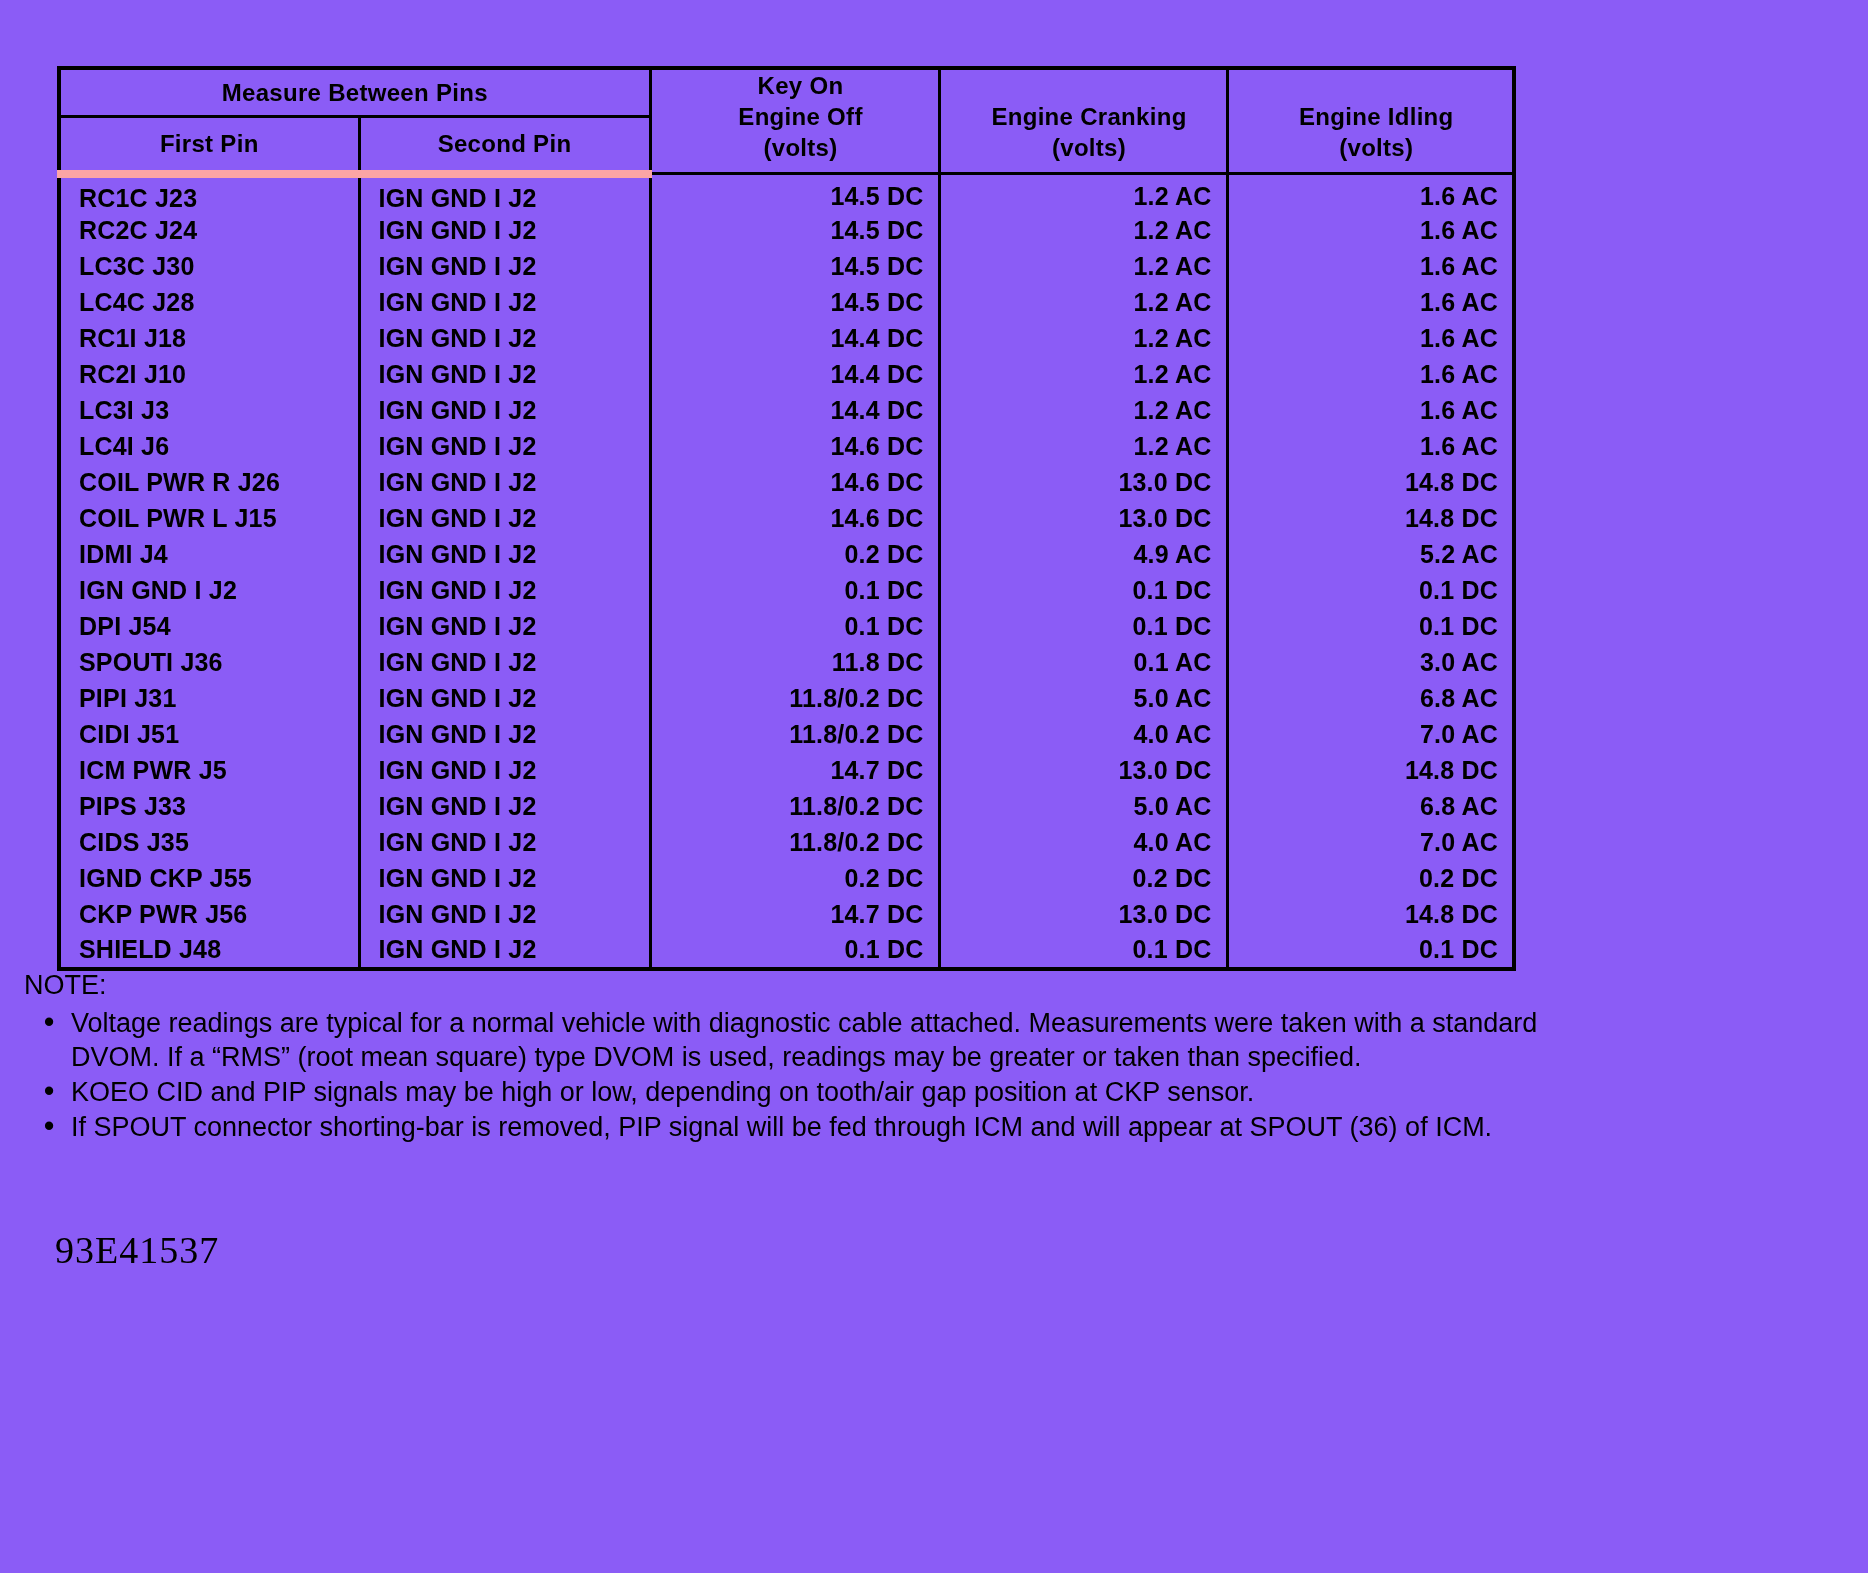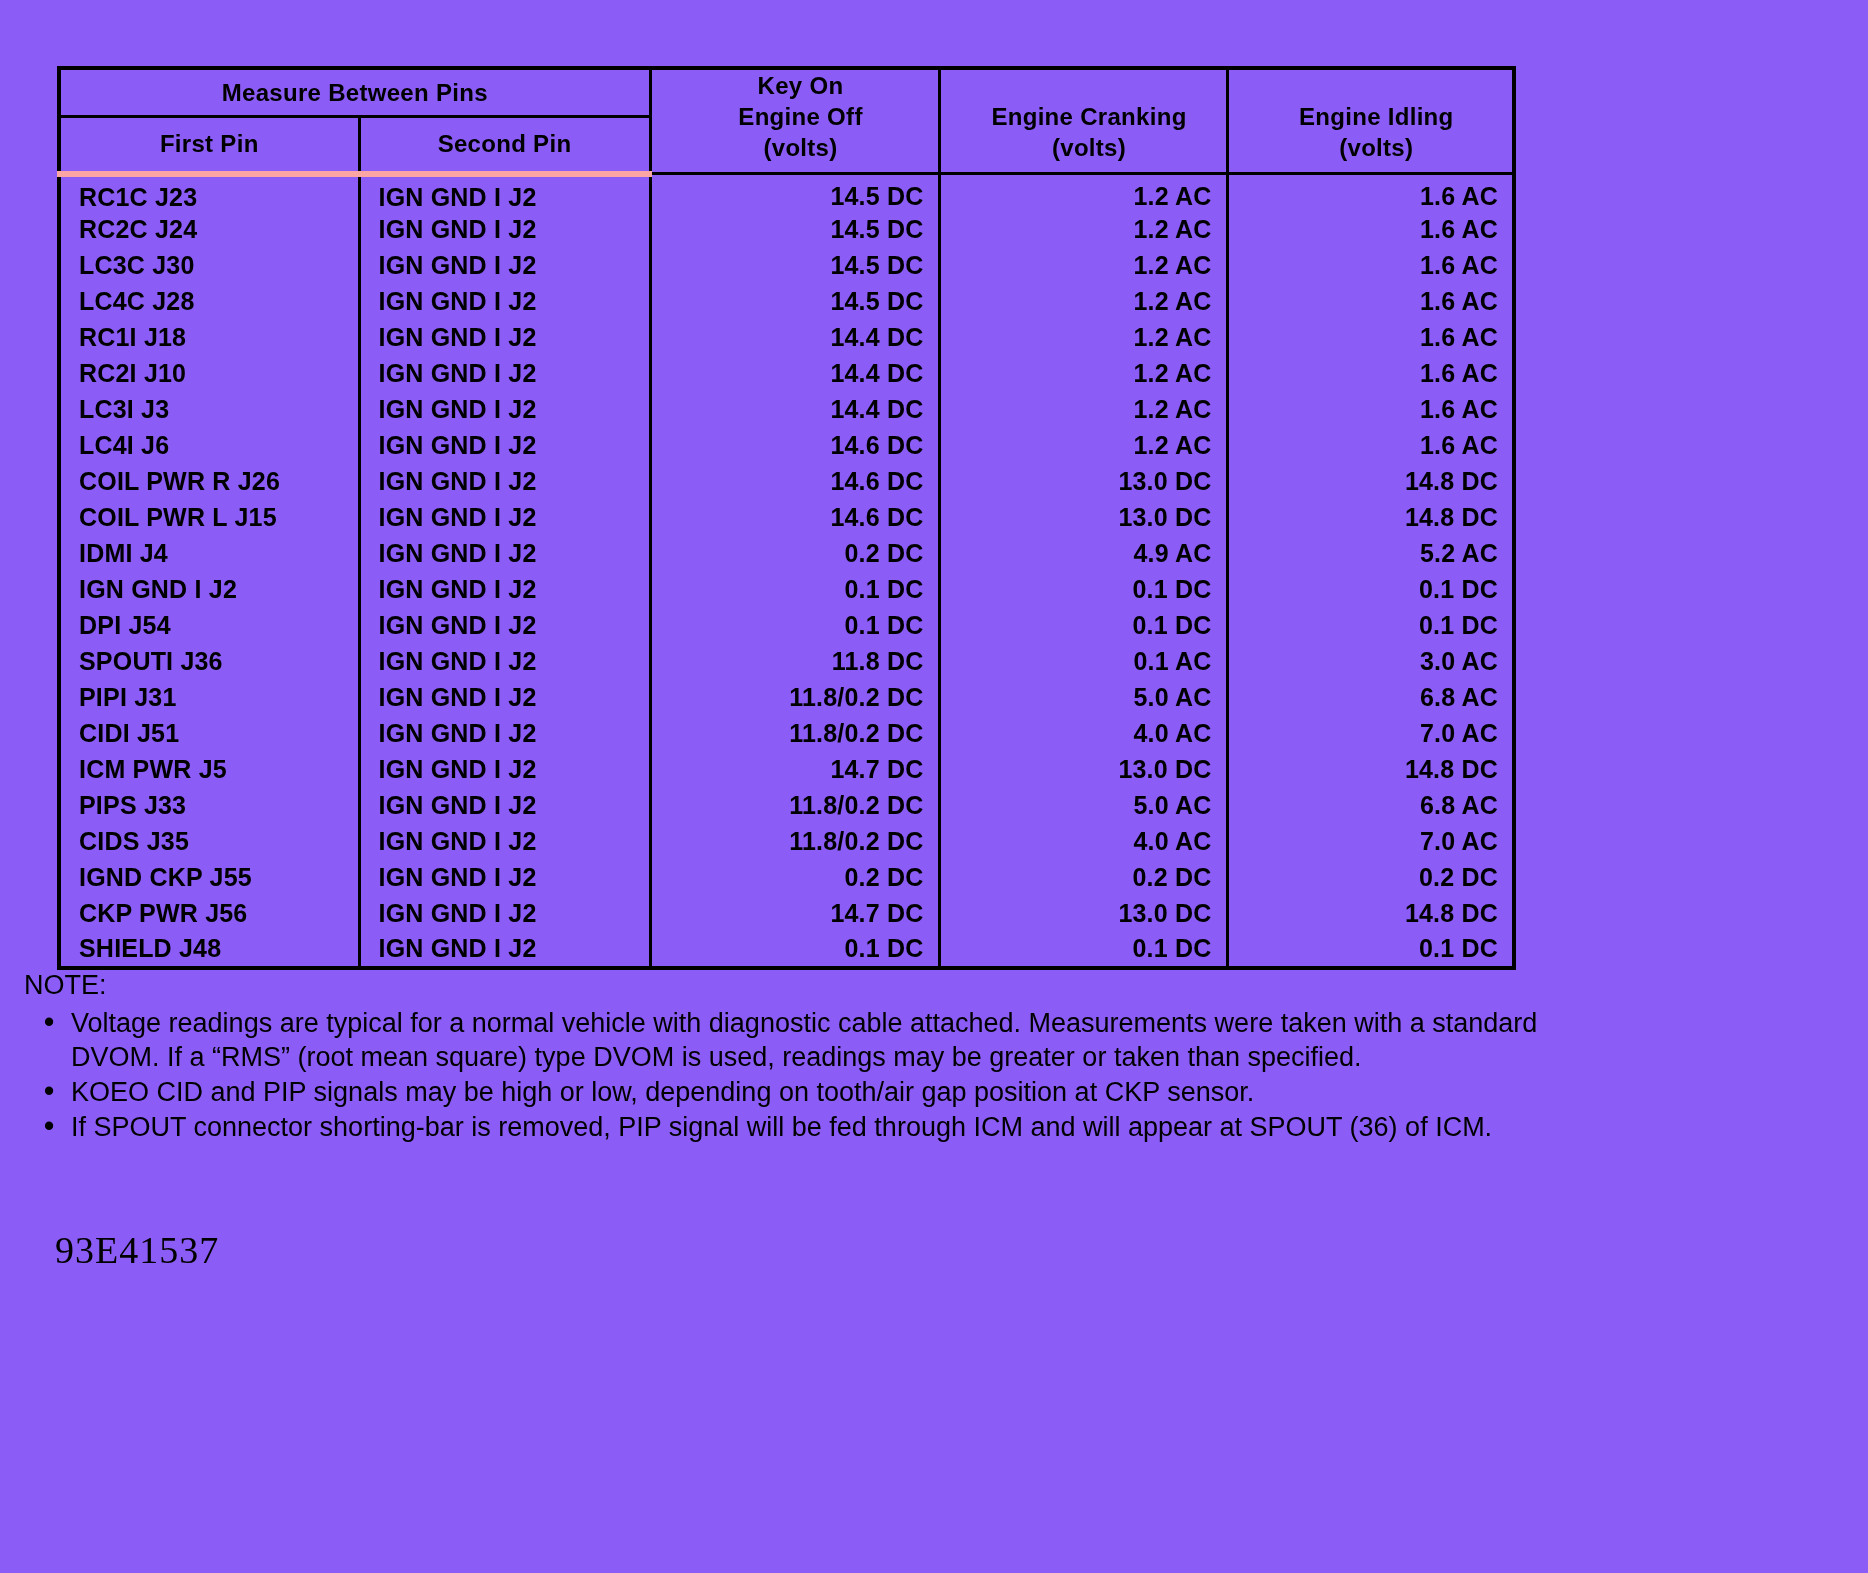--- a/index.html
+++ b/index.html
@@ -41,21 +41,21 @@
   th.th-measure {
     height: 46px;
     vertical-align: middle;
     border-bottom: 3px solid #000;
     border-right: 3px solid #000;
   }
   th.th-sub {
     height: 54px;
     vertical-align: middle;
     border-right: 3px solid #000;
-    border-bottom: 6px solid #fca5a5;
+    border-bottom: 8px solid #fca5a5;
     margin-top: 12px;
   }
   th.th-sub.last { border-right: 3px solid #000; }
   th.th-volt {
     white-space: pre-line;
     vertical-align: bottom;
     padding-bottom: 9px;
     line-height: 31px;
     border-right: 3px solid #000;
     border-bottom: 3px solid #000;

